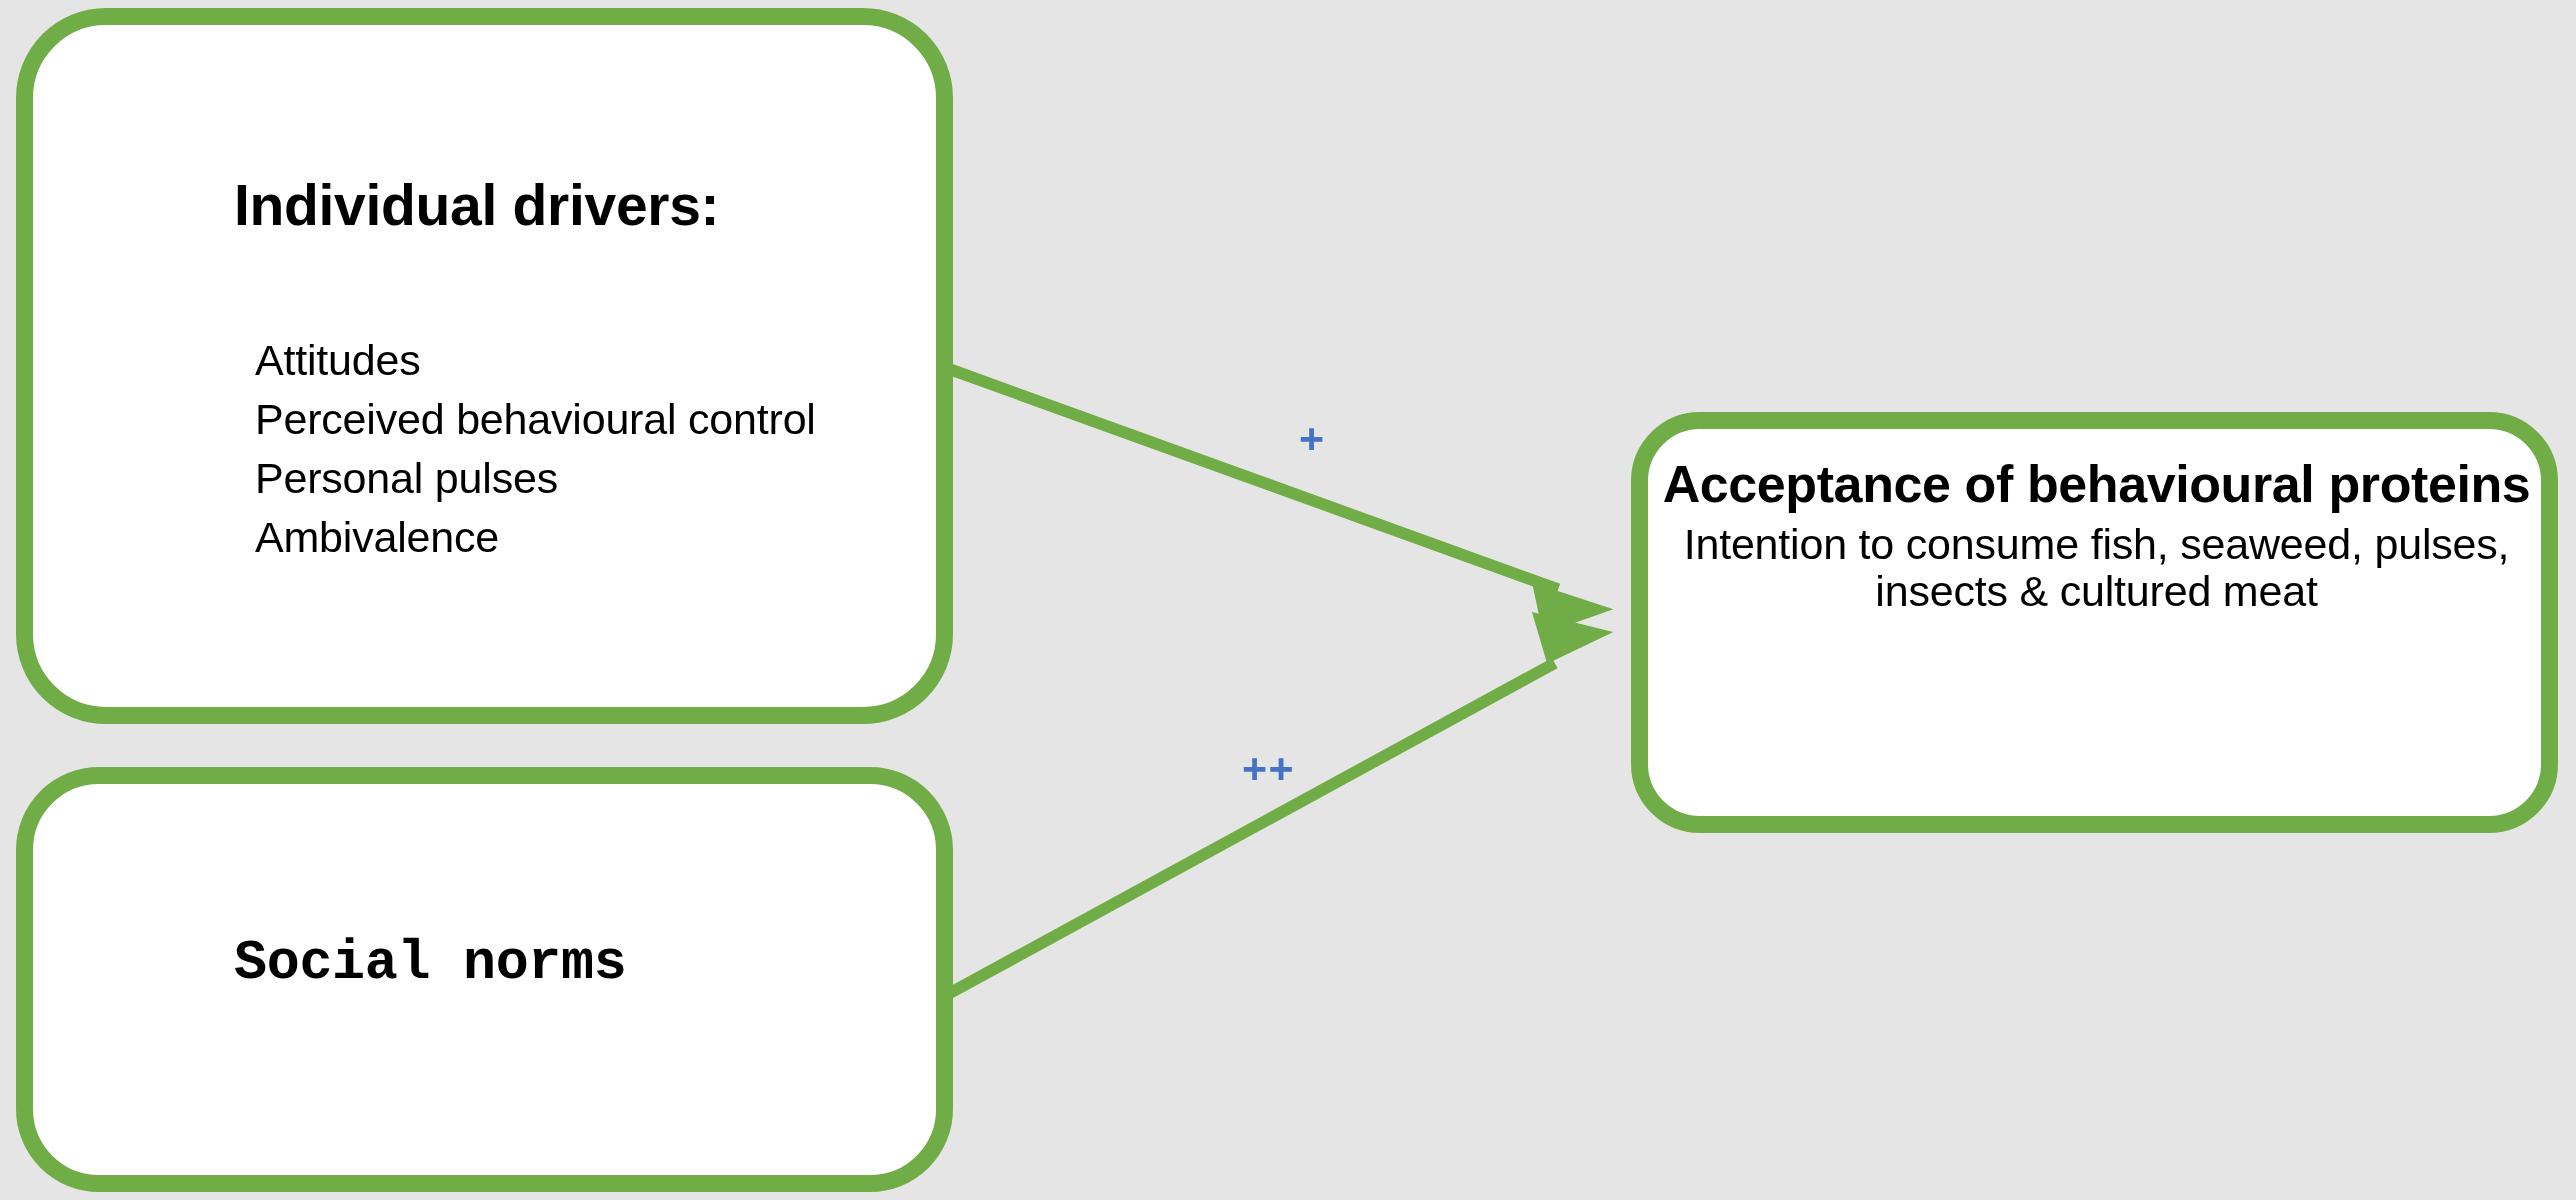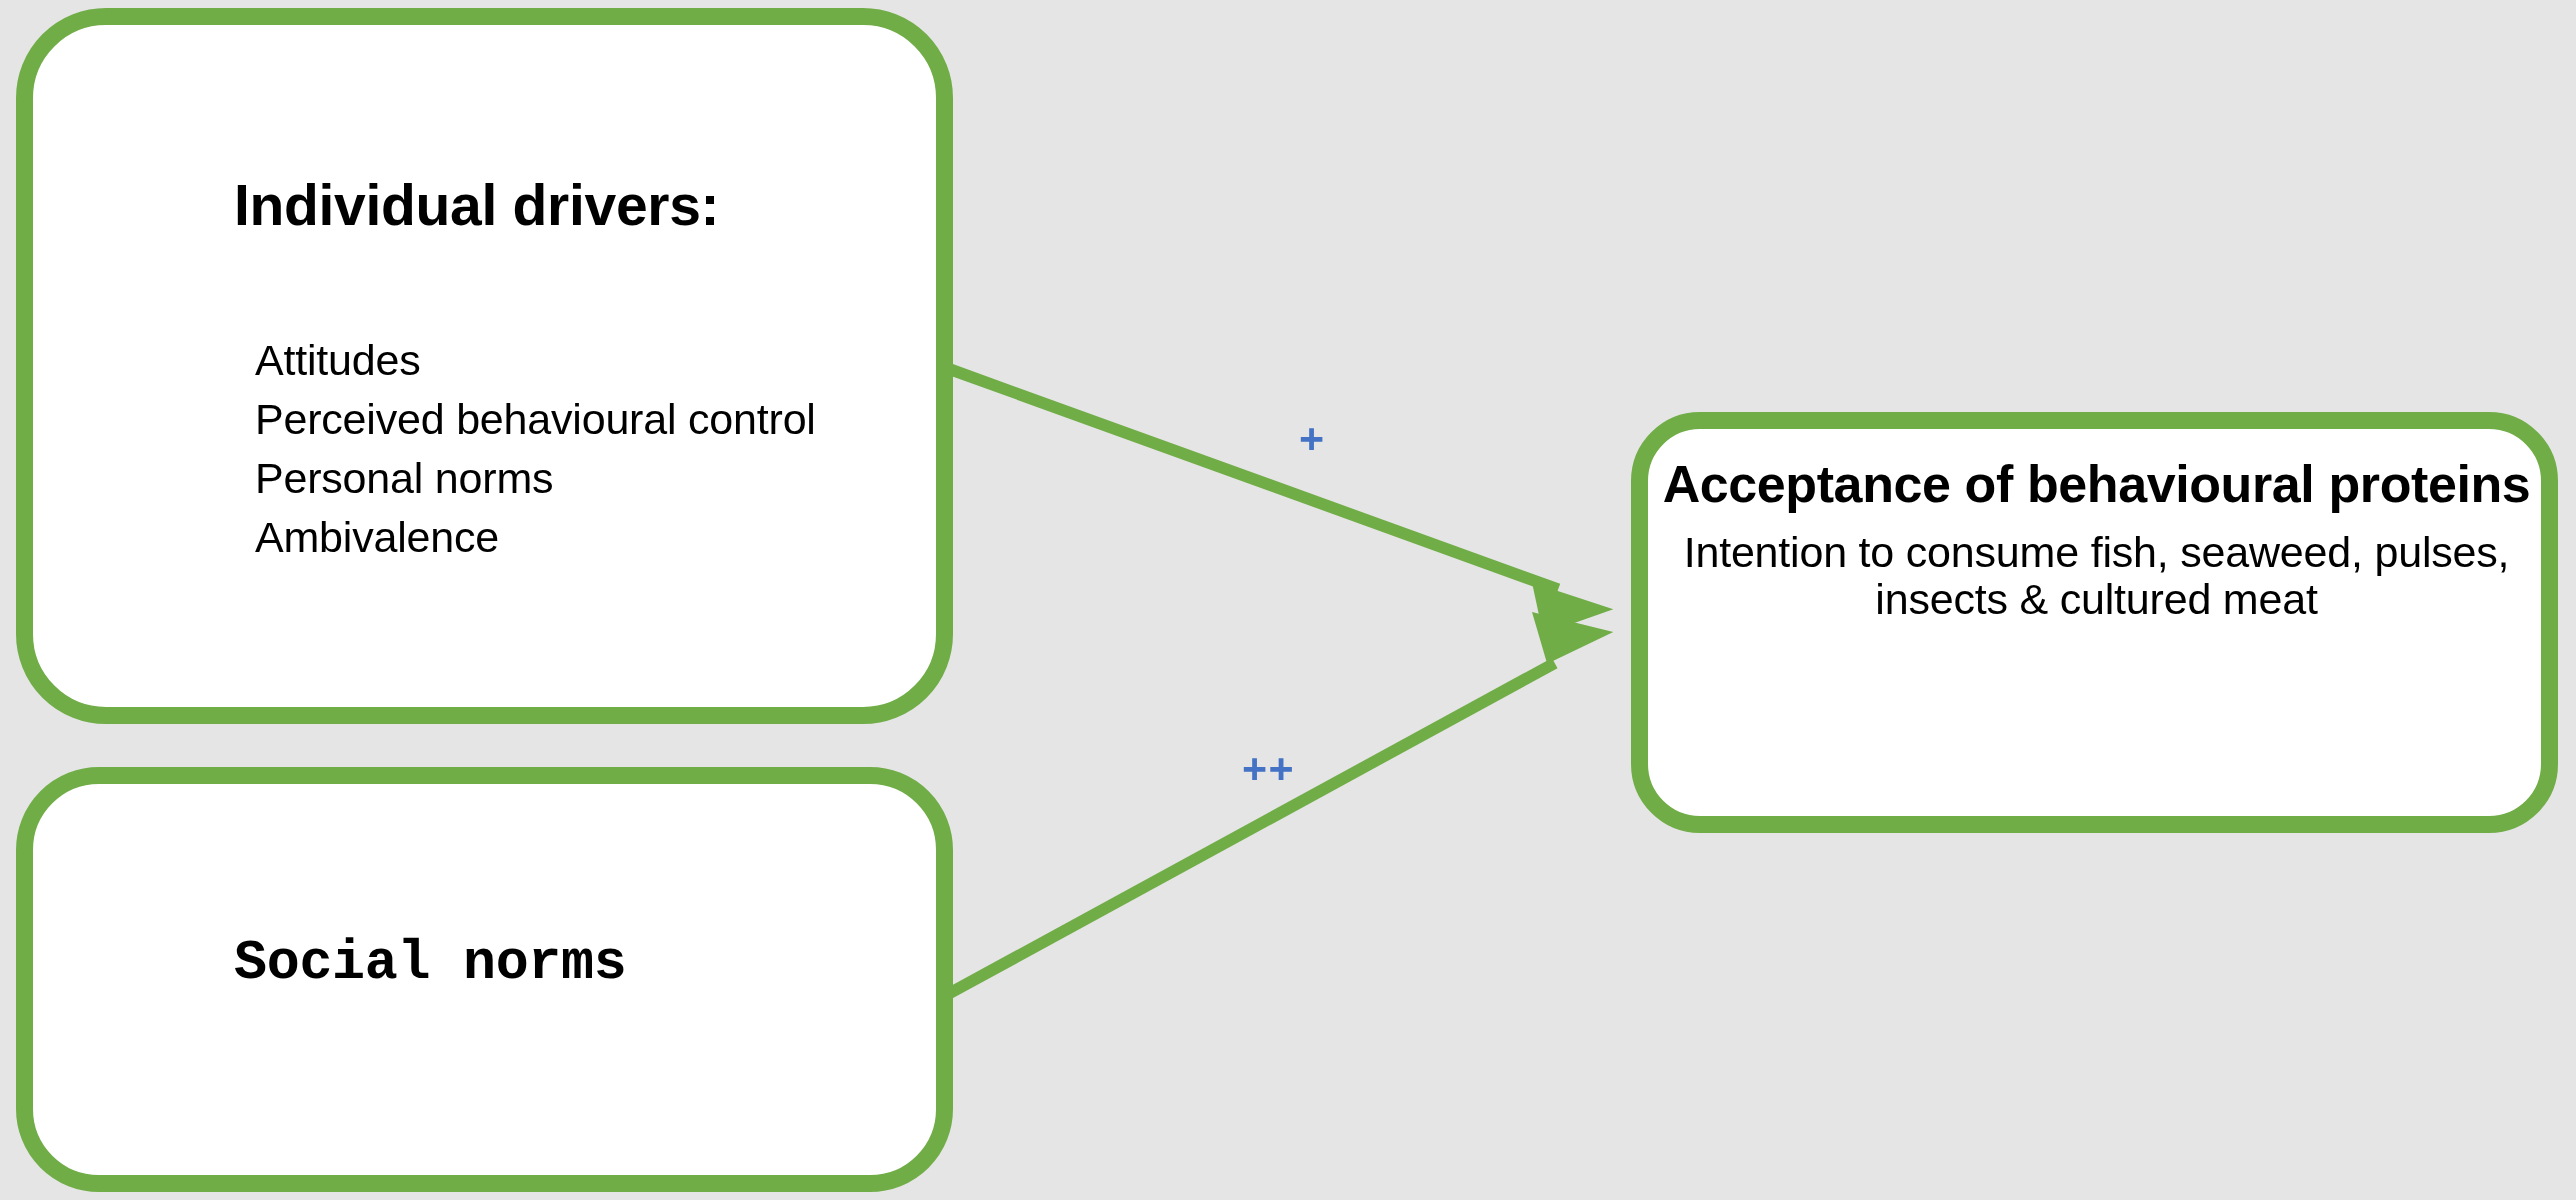--- a/index.html
+++ b/index.html
@@ -100,21 +100,21 @@
   #acceptance-title {
     font-size: 52px;
     font-weight: bold;
     line-height: 1.12;
     letter-spacing: -0.4px;
   }
   #acceptance-subtitle {
     font-size: 43px;
     line-height: 1.08;
     letter-spacing: -0.2px;
-    margin-top: 16px;
+    margin-top: 8px;
   }
 
   #arrow-layer {
     position: absolute;
     left: 0;
     top: 0;
     width: 2576px;
     height: 1200px;
     pointer-events: none;
   }
@@ -149,21 +149,21 @@
     </g>
   </svg>
 
   <div class="node-box" id="box-individual-drivers"></div>
 
   <div class="box-heading" id="heading-individual-drivers">Individual drivers:</div>
 
   <ul id="driver-list">
     <li>Attitudes</li>
     <li>Perceived behavioural control</li>
-    <li>Personal norms</li>
+    <li>Personal pulses</li>
     <li>Ambivalence</li>
   </ul>
 
   <div class="node-box" id="box-social-norms"></div>
 
   <div class="box-heading" id="heading-social-norms">Social norms</div>
 
   <div class="node-box" id="box-acceptance"></div>
 
   <div id="acceptance-text-wrap">

